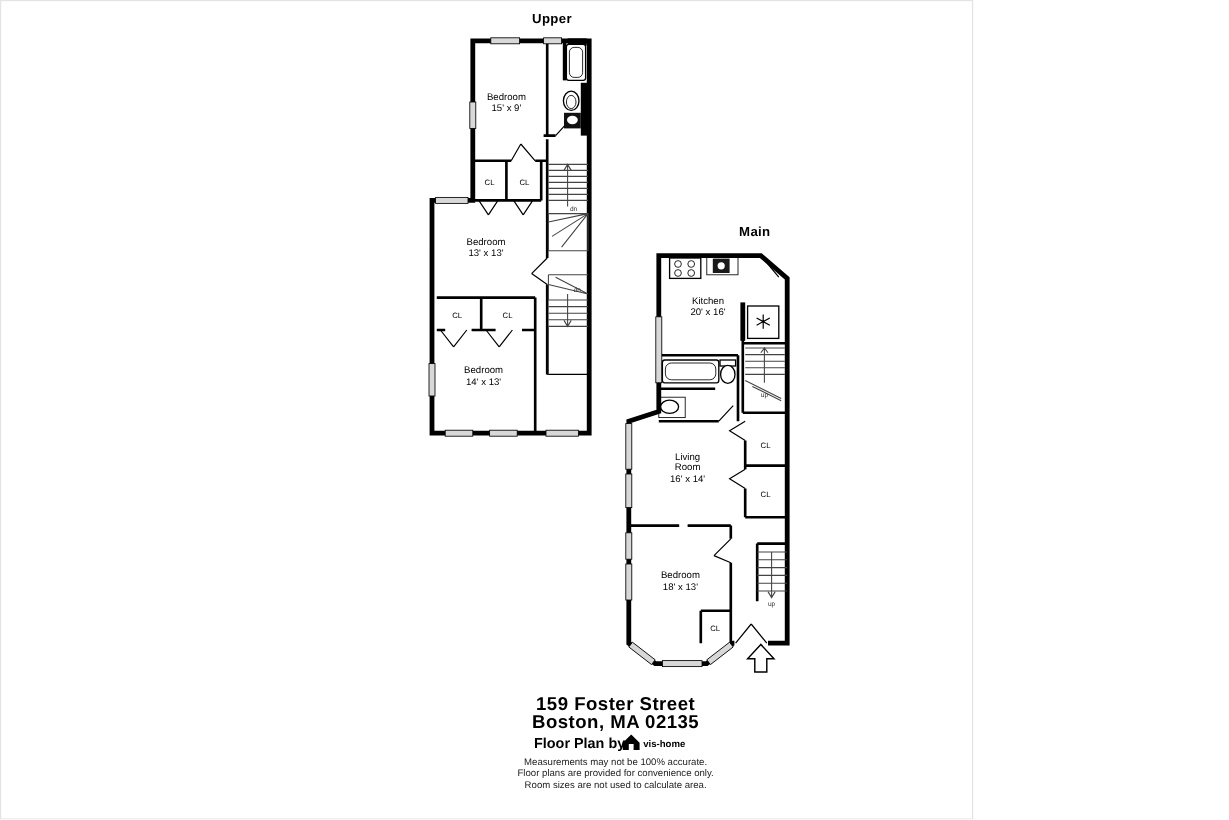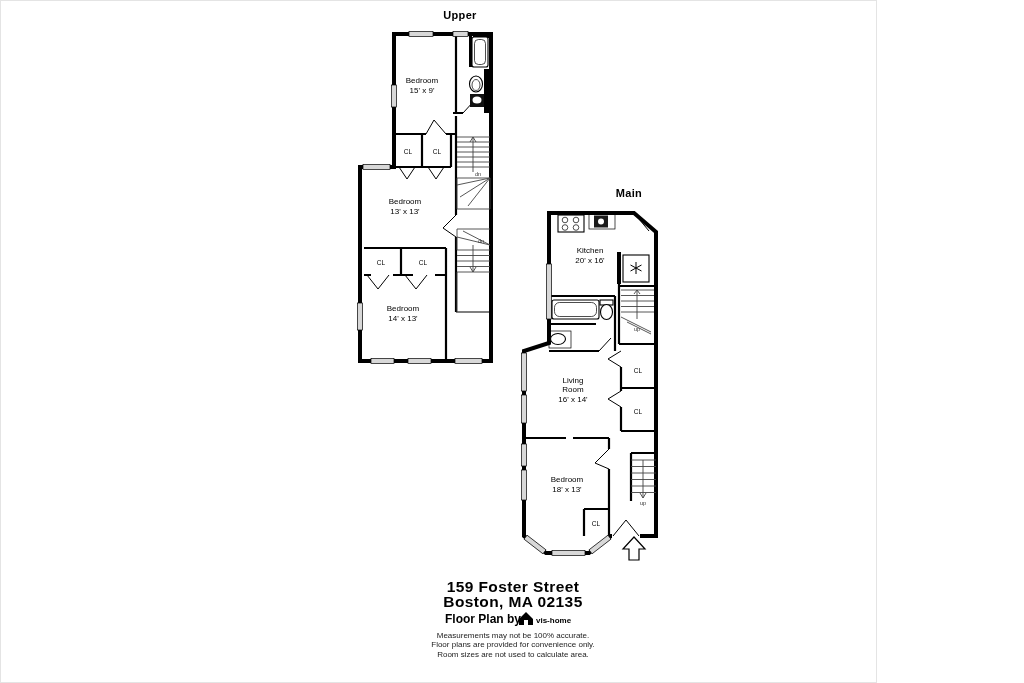--- a/index.html
+++ b/index.html
@@ -1,16 +1,16 @@
 <!DOCTYPE html>
 <html><head>
 <meta charset="utf-8">
 <style>
   html,body{margin:0;padding:0;background:#fff;}
-  #canvas{position:relative;width:877px;height:683px;background:#ffffff;overflow:hidden;
+  #canvas{position:relative;width:811px;height:683px;background:#ffffff;overflow:hidden;
           font-family:"Liberation Sans",sans-serif;box-sizing:border-box;border:1px solid #e4e4e4;}
   svg{position:absolute;left:0;top:0;}
   text{fill:#000;font-family:"Liberation Sans",sans-serif;}
   .room-name{font-size:8px;text-anchor:middle;}
   .room-dims{font-size:8px;text-anchor:middle;}
   .cl{font-size:6.5px;text-anchor:middle;}
   .stair-lb{font-size:5.5px;text-anchor:middle;fill:#333;}
   .plan-title{font-size:11px;text-anchor:middle;font-weight:bold;letter-spacing:.3px;}
   .addr{font-size:15.5px;font-weight:bold;text-anchor:middle;letter-spacing:.4px;}
   .credit{font-size:12px;font-weight:bold;}

